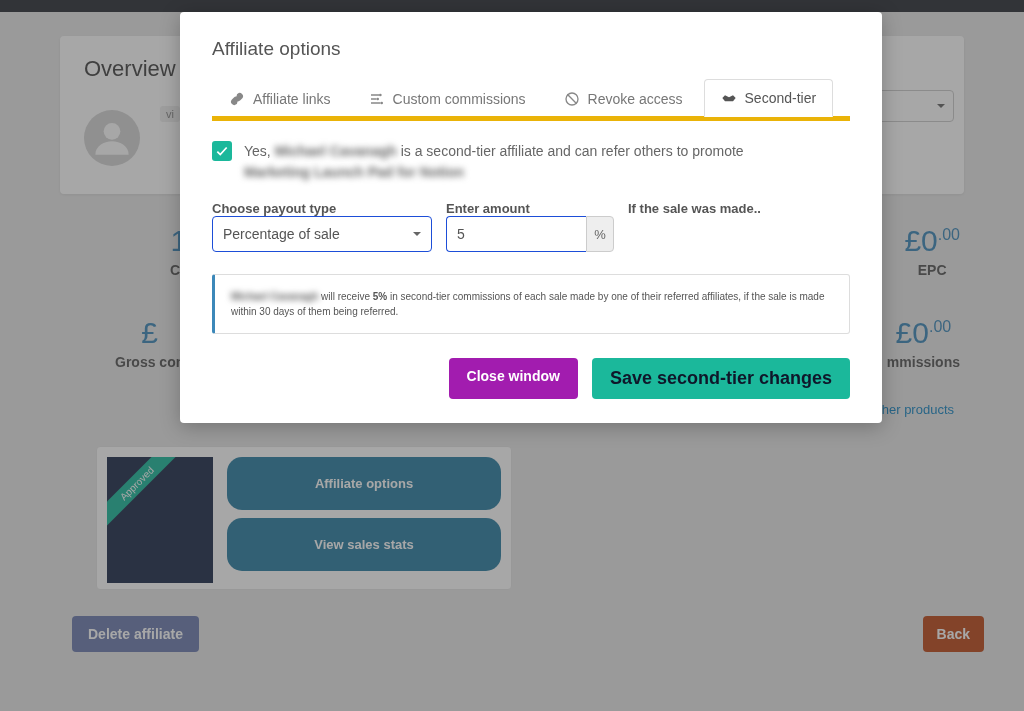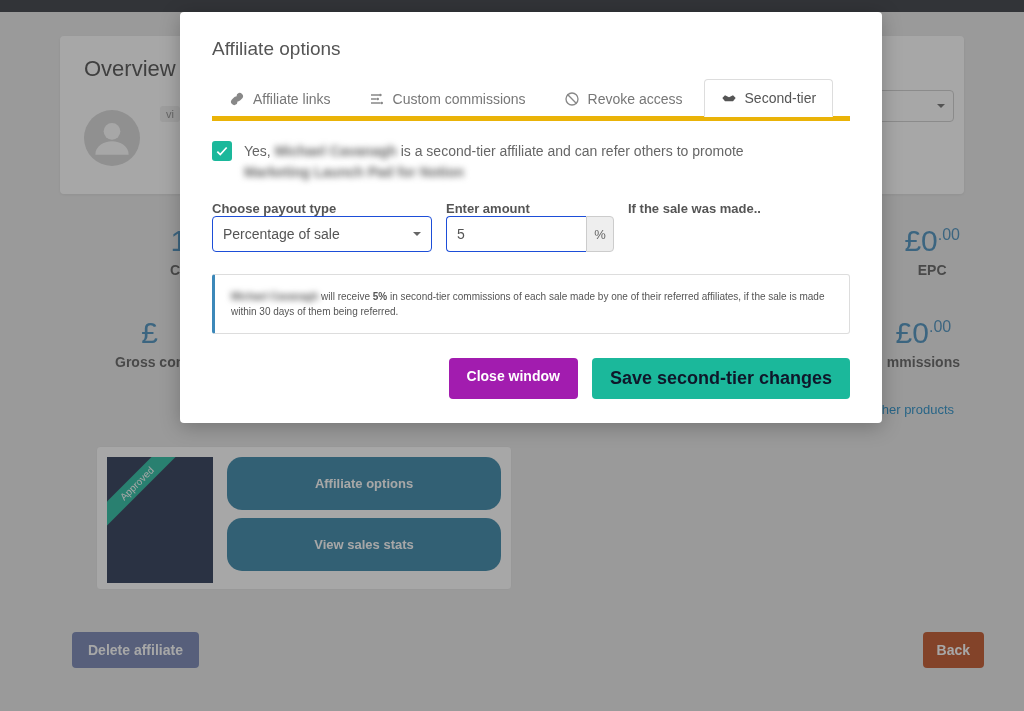--- a/index.html
+++ b/index.html
@@ -91,21 +91,21 @@
     transform:rotate(-45deg); left:-30px; top:18px;
   }
   .mini-btn {
     flex:1;
     background:#2b7fa3; color:#fff; border-radius:15px;
     height:30px; display:flex; align-items:center; justify-content:center;
     font-size:13px; margin-bottom:8px; font-weight:600;
   }
 
   .footer-btns {
-    position:absolute; left:72px; right:40px; top:632px;
+    position:absolute; left:72px; right:40px; top:616px;
     display:flex; justify-content:space-between;
   }
   .btn-del {
     background:#6d7db0; color:#fff; border-radius:4px;
     padding:10px 16px; font-size:14px; font-weight:600;
   }
   .btn-back {
     background:#bd4a1b; color:#fff; border-radius:4px;
     padding:10px 14px; font-size:14px; font-weight:600;
   }

